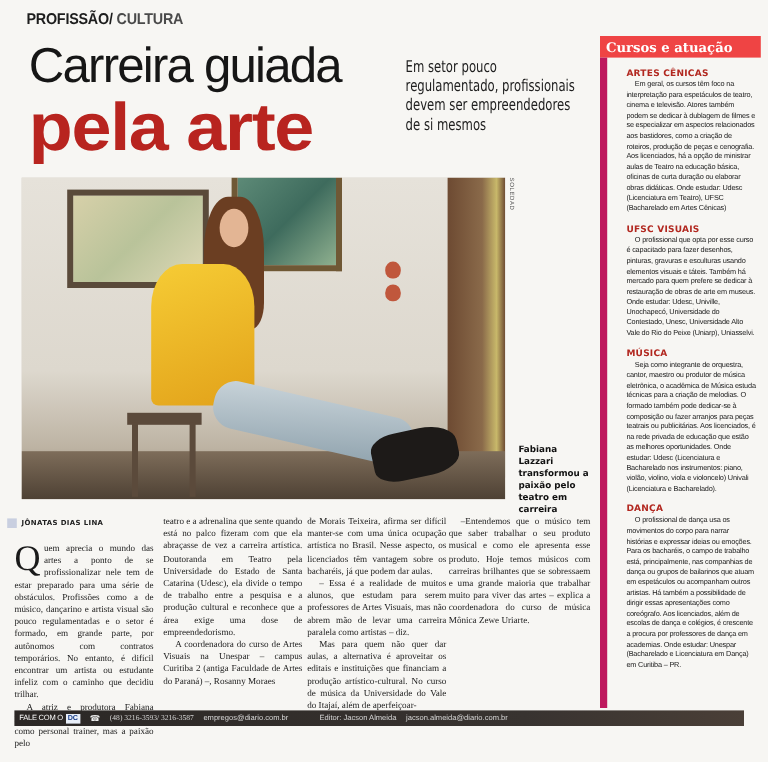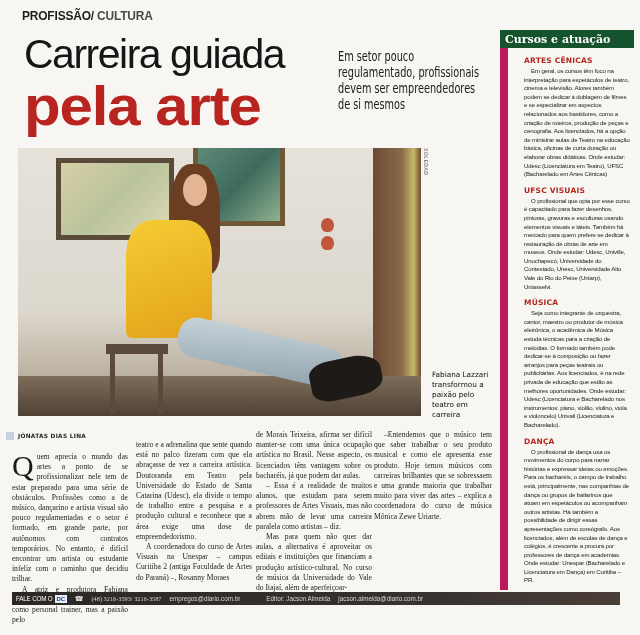--- a/index.html
+++ b/index.html
@@ -26,37 +26,37 @@
   .photo .stool { position: absolute; left: 88px; top: 196px; width: 62px; height: 10px; background: #5b4a3b; }
   .photo .stool-leg { position: absolute; width: 5px; height: 62px; background: #5b4a3b; top: 204px; }
   .photo .hair { position: absolute; left: 152px; top: 16px; width: 50px; height: 110px; border-radius: 40% 40% 20% 20%; background: #6b3e22; }
   .photo .face { position: absolute; left: 165px; top: 26px; width: 24px; height: 32px; border-radius: 50%; background: #e3b594; }
   .photo .jacket { position: absolute; left: 108px; top: 72px; width: 86px; height: 118px; background: linear-gradient(160deg,#f6cc35,#e2a21a); border-radius: 30% 30% 6px 6px; }
   .photo .legs { position: absolute; left: 165px; top: 166px; width: 170px; height: 40px; background: linear-gradient(170deg,#c9d4da,#8fa2ad); transform: rotate(13deg); transform-origin: left top; border-radius: 18px; }
   .photo .boot { position: absolute; left: 292px; top: 210px; width: 72px; height: 40px; background: #1d1a18; border-radius: 30% 40% 35% 30%; transform: rotate(-12deg); }
 
   .credit { position: absolute; left: 423px; top: 148px; font-family: "Liberation Sans", sans-serif; font-size: 5px; writing-mode: vertical-rl; color: #555; letter-spacing: 0.5px; }
 
-  .caption { position: absolute; left: 432px; top: 370px; width: 62px; font-family: "DejaVu Sans", sans-serif; font-weight: 400; font-size: 7.3px; line-height: 10px; color: #111; }
+  .caption { position: absolute; left: 432px; top: 370px; width: 62px; font-family: "DejaVu Sans", sans-serif; font-weight: 700; font-size: 7.3px; line-height: 10px; color: #111; }
 
   .byline { position: absolute; left: 6px; top: 432px; font-family: "DejaVu Sans", sans-serif; font-weight: 700; font-size: 5.8px; letter-spacing: 0.3px; color: #222; }
   .byline .mark { display: inline-block; width: 8px; height: 8px; background: #c9cfe0; vertical-align: middle; margin-right: 4px; }
 
   .col { position: absolute; top: 430px; width: 116px; font-size: 7.6px; line-height: 10.2px; color: #1c1c1c; text-align: justify; hyphens: auto; }
   .col p { text-indent: 10px; }
   .col p.first { text-indent: 0; }
   .col1 { left: 12px; top: 452px; }
-  .col2 { left: 136px; margin-top: 10px; }
+  .col2 { left: 136px; }
   .col3 { left: 256px; }
   .col4 { left: 374px; width: 118px; }
   .dropcap { float: left; font-size: 30px; line-height: 24px; margin: 2px 3px 0 0; color: #1a1a1a; }
 
   .sidebar { position: absolute; left: 500px; top: 30px; width: 134px; height: 560px; }
-  .sidebar .head { background: #14532d; color: #fff; font-family: "DejaVu Serif", serif; font-weight: 700; font-size: 11px; padding: 3px 5px; height: 18px; }
-  .sidebar .body { position: absolute; left: 0; top: 18px; bottom: 0; width: 134px; border-left: 8px solid #be185d; padding: 8px 4px 0 16px; }
+  .sidebar .head { background: #ef4444; color: #fff; font-family: "DejaVu Serif", serif; font-weight: 700; font-size: 11px; padding: 3px 5px; height: 18px; }
+  .sidebar .body { position: absolute; left: 0; top: 18px; bottom: 0; width: 134px; border-left: 6px solid #be185d; padding: 8px 4px 0 16px; }
   .sb-section { margin-bottom: 7px; }
   .sb-title { font-family: "DejaVu Sans", sans-serif; font-weight: 700; font-size: 7.5px; color: #b22820; margin-bottom: 2px; letter-spacing: 0.2px; }
   .sb-text { font-family: "Liberation Sans", sans-serif; font-size: 6.1px; line-height: 8.6px; color: #222; text-indent: 7px; letter-spacing: -0.15px; }
 
   .footer { position: absolute; left: 12px; top: 592px; width: 608px; height: 13px; background: linear-gradient(90deg,#2b2725,#383330 70%,#4a3f37); color: #d8d8d8; font-family: "Liberation Sans", sans-serif; font-size: 6.3px; display: flex; align-items: center; padding-left: 4px; gap: 8px; white-space: nowrap; }
   .footer .fc { color: #fff; letter-spacing: -0.2px; }
   .footer .dc { display: inline-block; background: #e8eef8; color: #1a3f8a; font-weight: 700; font-size: 6px; padding: 0 2px; margin-left: 2px; line-height: 8px; }
   .footer .phone-icon { font-size: 7px; color: #eee; }
   .footer .phones { font-family: "Liberation Serif", serif; }
   .footer .editor { margin-left: 18px; }

